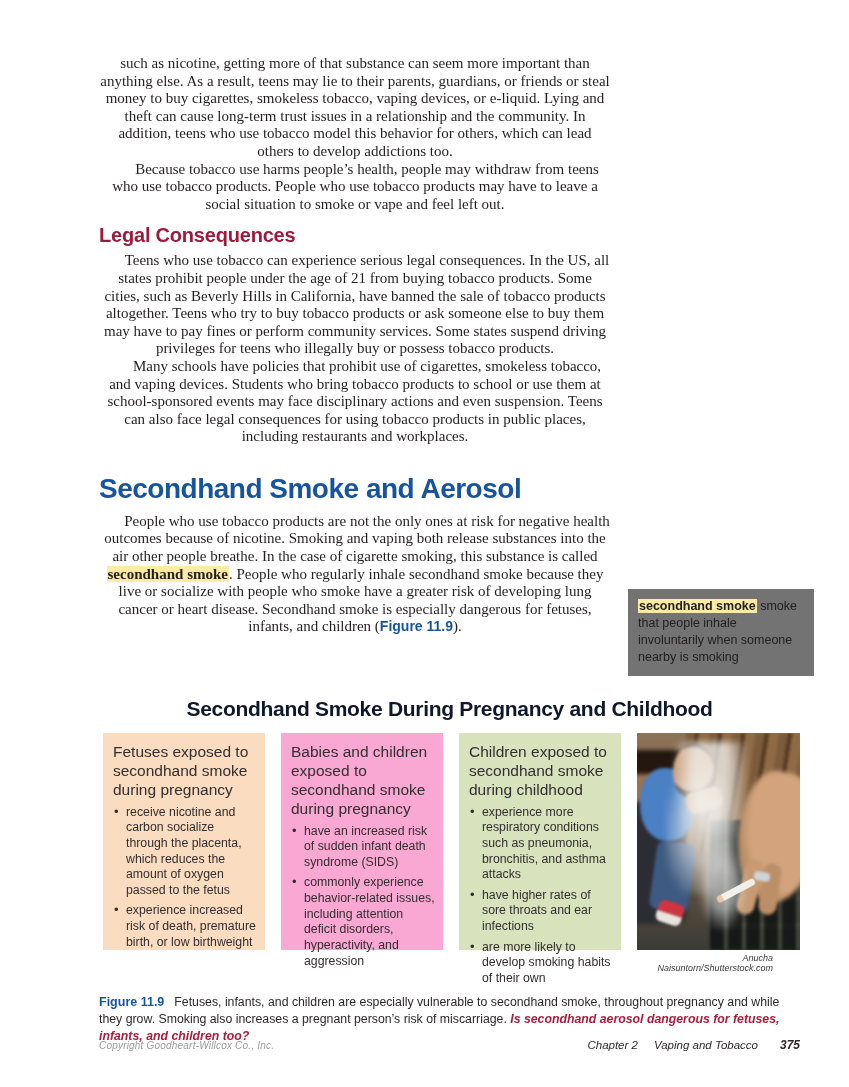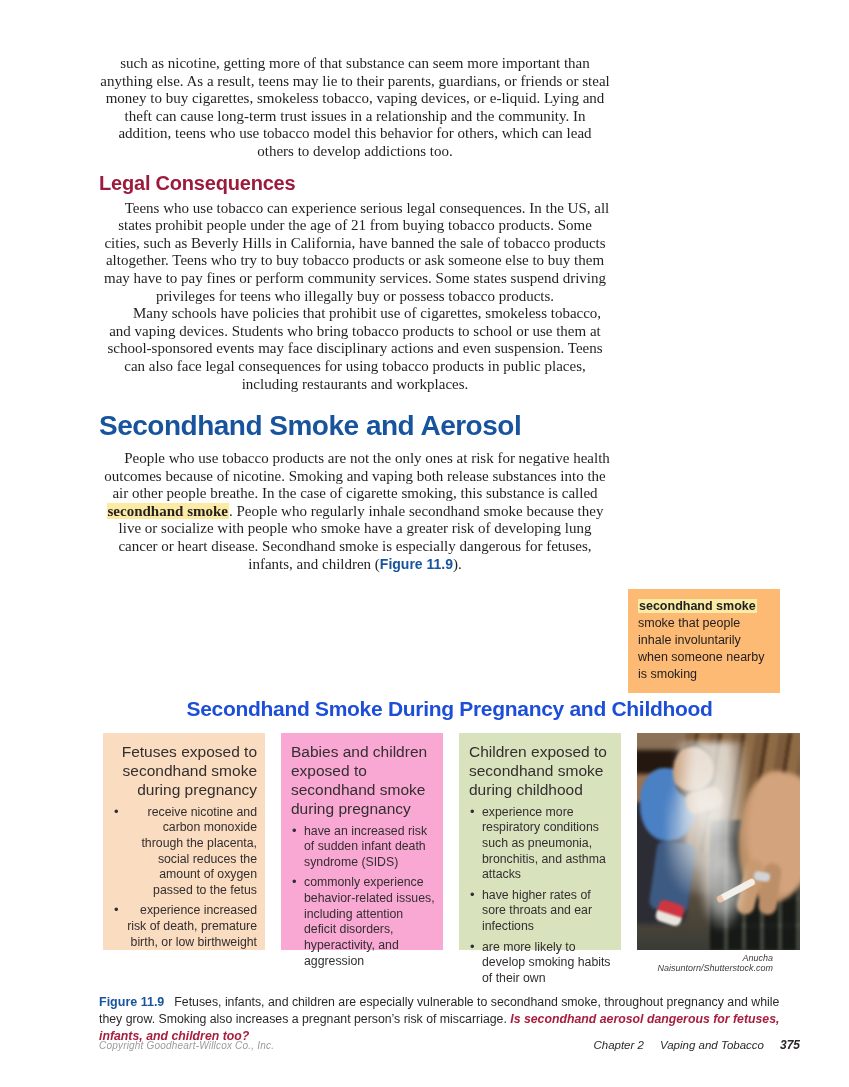--- a/index.html
+++ b/index.html
@@ -21,44 +21,44 @@
   }
   .body-p.indent { text-indent:24px; }
   .h2-legal {
     font-family:"Liberation Sans", sans-serif;
     font-weight:bold; font-size:20px; color:#9c1b3c;
     margin-top:11px; margin-bottom:5px; letter-spacing:-0.2px;
   }
   .h1-secondhand {
     font-family:"Liberation Sans", sans-serif;
     font-weight:bold; font-size:28px; color:#17549d;
-    margin-top:17px; margin-bottom:8px; letter-spacing:-0.5px;
+    margin-top:27px; margin-bottom:8px; letter-spacing:-0.5px;
   }
   .hl {
     background:#fbeba4; font-weight:bold; padding:0 1px;
   }
   .figref { font-family:"Liberation Sans", sans-serif; font-weight:bold; color:#17549d; font-size:14px; }
   .def-box {
-    position:absolute; left:628px; top:589px; width:152px;
-    background:#fdba74; padding:9px 10px 10px 10px;
+    position:absolute; left:628px; top:589px; width:186px;
+    background:#737373; padding:9px 10px 10px 10px;
     font-family:"Liberation Sans", sans-serif;
     font-size:12.5px; line-height:1.36; color:#232021;
   }
   .def-box .term { font-weight:bold; background:#fbeba4; padding:0 1px; }
   .figure-block { position:absolute; left:99px; top:697px; width:701px; }
   .figure-title {
     font-family:"Liberation Sans", sans-serif; font-weight:bold;
-    font-size:21px; color:#1d4ed8; text-align:center; letter-spacing:-0.3px;
+    font-size:21px; color:#0f172a; text-align:center; letter-spacing:-0.3px;
   }
   .figure-row { display:flex; gap:16px; margin-top:12px; margin-left:4px; }
   .fig-box {
     width:162px; height:217px; padding:10px 8px 8px 10px;
     font-family:"Liberation Sans", sans-serif; color:#3a3536;
   }
-  .fig-box.peach { background:#fadcc0;text-align:right; }
+  .fig-box.peach { background:#fadcc0; }
   .fig-box.lavender { background:#f9a8d4; }
   .fig-box.green { background:#d8e3be; }
   .fig-box h3 { font-size:15.5px; font-weight:normal; line-height:1.22; color:#332e2f; margin-bottom:5px; }
   .fig-box ul { list-style:none; }
   .fig-box li {
     position:relative; padding-left:13px;
     font-size:12.3px; line-height:1.27; margin-bottom:5px; color:#332e2f;
   }
   .fig-box li::before {
     content:"•"; position:absolute; left:1px; top:-1px; font-size:13px;
@@ -155,29 +155,30 @@
   .caption .question { color:#a81e3e; font-weight:bold; font-style:italic; }
   .footer {
     position:absolute; left:99px; top:1038px; width:701px;
     display:flex; justify-content:space-between; align-items:baseline;
     font-family:"Liberation Sans", sans-serif;
     font-style:italic;
   }
   .copyright { font-size:10px; color:#9b9b9b; letter-spacing:0.2px; }
   .folio { font-size:11.5px; color:#2c2829; }
   .folio .chap { margin-right:16px; }
-  .folio .pgnum { font-weight:bold; margin-left:16px; font-size:12px; }
+  .folio .pgnum { font-weight:bold; margin-left:22px; font-size:12px; }
 </style>
 </head>
 <body>
 
 <div class="page">
 
   <div class="main-col">
     <p class="body-p">such as nicotine, getting more of that substance can seem more important than anything else. As a result, teens may lie to their parents, guardians, or friends or steal money to buy cigarettes, smokeless tobacco, vaping devices, or e-liquid. Lying and theft can cause long-term trust issues in a relationship and the community. In addition, teens who use tobacco model this behavior for others, which can lead others to develop addictions too.</p>
+    <p class="body-p indent">Because tobacco use harms people’s health, people may withdraw from teens who use tobacco products. People who use tobacco products may have to leave a social situation to smoke or vape and feel left out.</p>
 
     <h2 class="h2-legal">Legal Consequences</h2>
     <p class="body-p indent">Teens who use tobacco can experience serious legal consequences. In the US, all states prohibit people under the age of 21 from buying tobacco products. Some cities, such as Beverly Hills in California, have banned the sale of tobacco products altogether. Teens who try to buy tobacco products or ask someone else to buy them may have to pay fines or perform community services. Some states suspend driving privileges for teens who illegally buy or possess tobacco products.</p>
     <p class="body-p indent">Many schools have policies that prohibit use of cigarettes, smokeless tobacco, and vaping devices. Students who bring tobacco products to school or use them at school-sponsored events may face disciplinary actions and even suspension. Teens can also face legal consequences for using tobacco products in public places, including restaurants and workplaces.</p>
 
     <h1 class="h1-secondhand">Secondhand Smoke and Aerosol</h1>
     <p class="body-p indent"><span>People who use tobacco products are not the only ones at risk for negative health outcomes because of nicotine. Smoking and vaping both release substances into the air other people breathe. In the case of cigarette smoking, this substance is called </span><span class="hl">secondhand smoke</span><span>. People who regularly inhale secondhand smoke because they live or socialize with people who smoke have a greater risk of developing lung cancer or heart disease. Secondhand smoke is especially dangerous for fetuses, infants, and children (</span><span class="figref">Figure 11.9</span><span>).</span></p>
   </div>
 
   <aside class="def-box">
@@ -185,21 +186,21 @@
   </aside>
 
   <section class="figure-block">
     <h2 class="figure-title">Secondhand Smoke During Pregnancy and Childhood</h2>
 
     <div class="figure-row">
 
       <div class="fig-box peach">
         <h3>Fetuses exposed to secondhand smoke during pregnancy</h3>
         <ul>
-          <li>receive nicotine and carbon monoxide through the placenta, social reduces the amount of oxygen passed to the fetus</li>
+          <li>receive nicotine and carbon socialize through the placenta, which reduces the amount of oxygen passed to the fetus</li>
           <li>experience increased risk of death, premature birth, or low birthweight</li>
         </ul>
       </div>
 
       <div class="fig-box lavender">
         <h3>Babies and children exposed to secondhand smoke during pregnancy</h3>
         <ul>
           <li>have an increased risk of sudden infant death syndrome (SIDS)</li>
           <li>commonly experience behavior-related issues, including attention deficit disorders, hyperactivity, and aggression</li>
         </ul>

